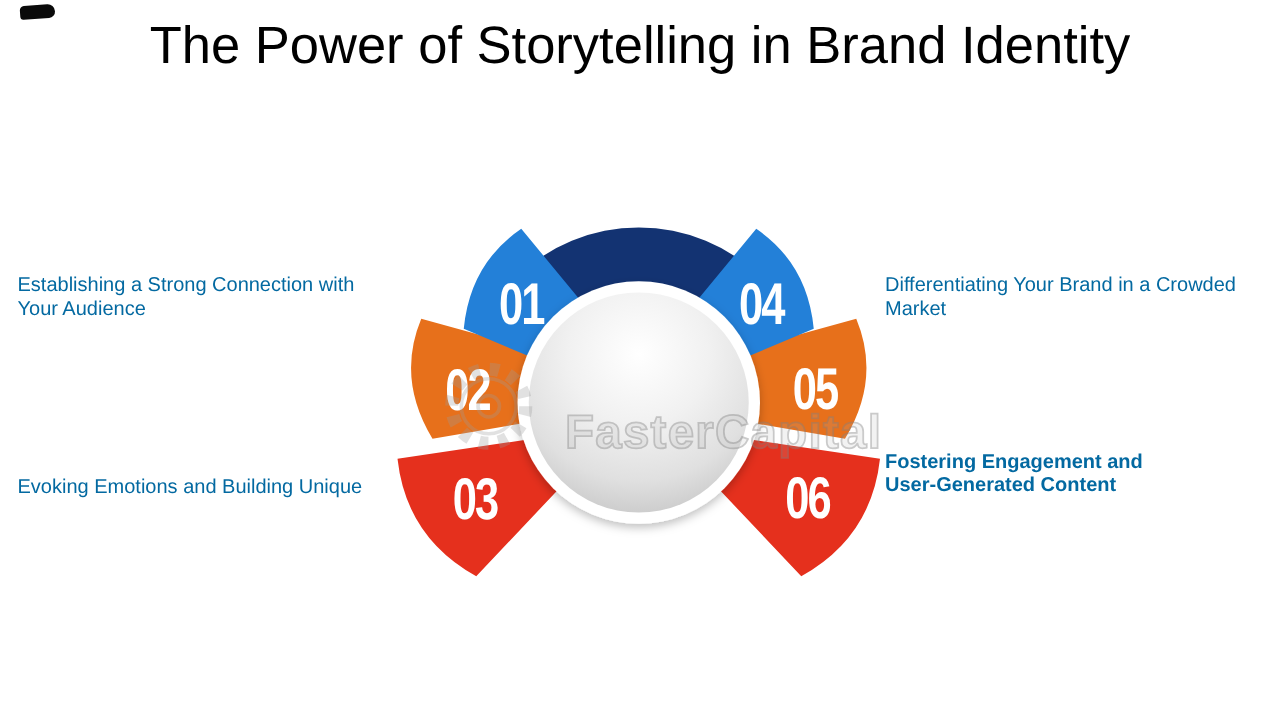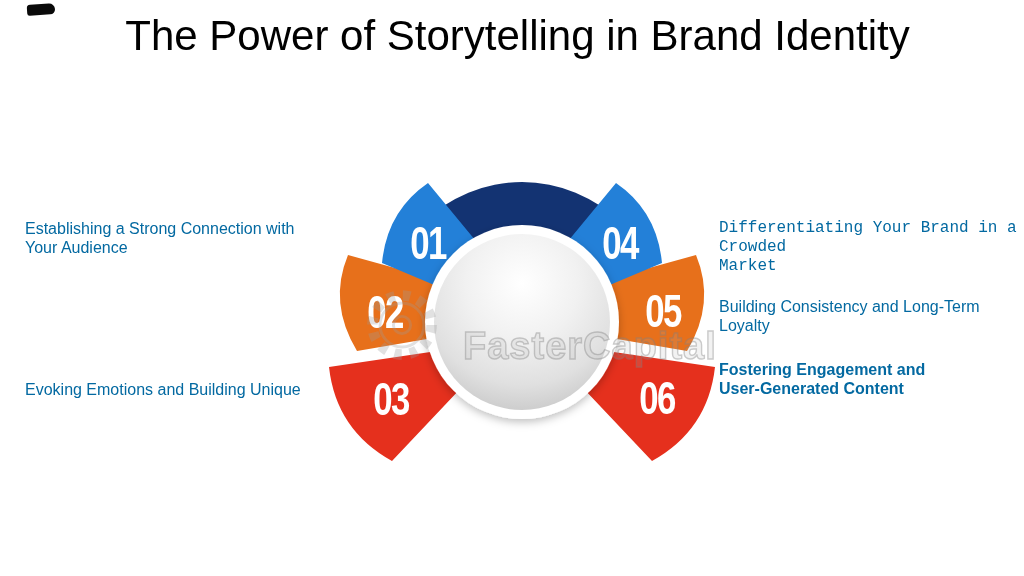--- a/index.html
+++ b/index.html
@@ -1,20 +1,20 @@
 <!DOCTYPE html>
 <html><head>
 <meta charset="utf-8">
 <style>
   html,body{margin:0;padding:0;}
   body{
     width:1024px;height:576px;background:#ffffff;overflow:hidden;position:relative;
     font-family:"Liberation Sans", sans-serif;
   }
-  .page{position:absolute;inset:0;margin-left:11px;}
+  .page{position:absolute;inset:0;}
   .corner-mark{
     position:absolute;left:16px;top:4px;width:28px;height:11px;background:#0a0a0a;
     border-radius:4px 7px 6px 3px;transform:rotate(-4deg);
   }
   h1.title{
     position:absolute;left:0;right:0;top:12px;margin:0;text-align:center;
     font-size:42px;font-weight:400;color:#000000;letter-spacing:0;
   }
   svg.diagram{position:absolute;left:0;top:0;}
   .num{
@@ -79,24 +79,22 @@
   <div class="num" style="left:375px;top:215px;">01</div>
   <div class="num" style="left:332px;top:284px;">02</div>
   <div class="num" style="left:338px;top:371px;">03</div>
   <div class="num" style="left:567px;top:215px;">04</div>
   <div class="num" style="left:610px;top:283px;">05</div>
   <div class="num" style="left:604px;top:370px;">06</div>
 
   <div class="lbl left" style="top:219px;">Establishing a Strong Connection with
 Your Audience</div>
   <div class="lbl left" style="top:380px;">Evoking Emotions and Building Unique</div>
-  <div class="lbl right" style="top:219px;font-family:Liberation Mono, monospace;">Differentiating Your Brand in a Crowded
+  <div class="lbl right" style="top:219px;">Differentiating Your Brand in a Crowded
 Market</div>
-  <div class="lbl right" style="top:297px;">Building Consistency and Long-Term
-Loyalty</div>
   <div class="lbl right" style="top:360px;font-weight:bold;">Fostering Engagement and
 User-Generated Content</div>
 
   <div class="watermark">
     <svg class="gear" width="86" height="86" viewBox="-45 -45 90 90">
       <circle cx="0" cy="0" r="31" fill="none" stroke="#9b9b9b" stroke-width="11" stroke-dasharray="7.8 8.5" opacity="0.55"></circle>
       <circle cx="0" cy="0" r="23" fill="none" stroke="#9b9b9b" stroke-width="3" opacity="0.55"></circle>
       <circle cx="0" cy="0" r="9" fill="none" stroke="#9b9b9b" stroke-width="3" opacity="0.55"></circle>
     </svg>
     <span class="wm-text">FasterCapital</span>

